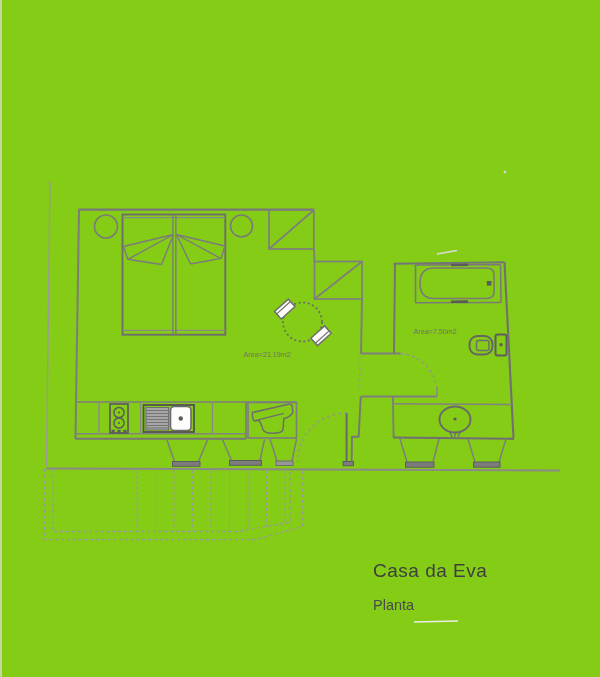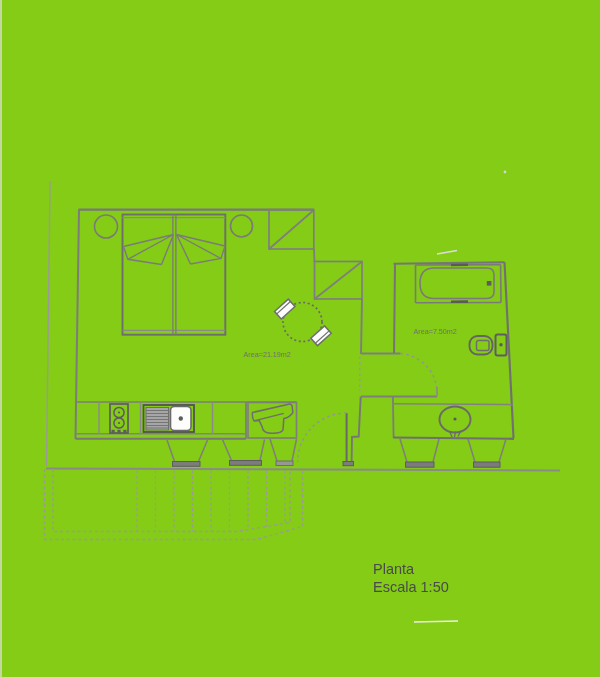--- a/index.html
+++ b/index.html
@@ -1,21 +1,21 @@
 <!DOCTYPE html>
 <html><head>
 <meta charset="utf-8">
 <style>
   html,body{margin:0;padding:0;background:#fcfcfb;}
   .page{position:relative;width:600px;height:677px;background:#84cc16;overflow:hidden;
         font-family:"Liberation Sans", sans-serif;}
   svg{position:absolute;left:0;top:0;filter:blur(0.33px);}
   .title{position:absolute;left:373px;top:559.5px;color:#3f3f3f;}
   .title .t1{font-size:19px;letter-spacing:0.5px;}
-  .title .t2{font-size:14.5px;margin-top:1px;color:#4a4a4a;}
+  .title .t2{font-size:14.5px;margin-top:15px;color:#4a4a4a;}
   .title .t3{font-size:14.5px;margin-top:2px;color:#4a4a4a;}
 </style>
 </head>
 <body>
 <div class="page">
 <svg width="600" height="677" viewBox="0 0 600 677">
 
   <line x1="1" y1="0" x2="1" y2="677" stroke="#dedddb" stroke-width="1.4"></line>
 
   <line x1="50" y1="181" x2="46.5" y2="466" stroke="#9a9a9a" stroke-width="1.4"></line>
@@ -210,18 +210,18 @@
     <line x1="285" y1="470.5" x2="285" y2="523.5"></line>
   </g>
 
   <circle cx="505" cy="172" r="1.4" fill="#d3d3d3"></circle>
   <line x1="437" y1="254" x2="457" y2="250.5" stroke="#dcdcdc" stroke-width="1.6"></line>
   <line x1="414" y1="622" x2="458" y2="621" stroke="#edecea" stroke-width="1.4"></line>
 </svg>
 
 <div class="title">
 
+  <div class="t1">Casa da Eva</div>
 
   <div class="t2">Planta</div>
 
-  <div class="t3">Escala 1:50</div>
 </div>
 </div>
 
 </body></html>

